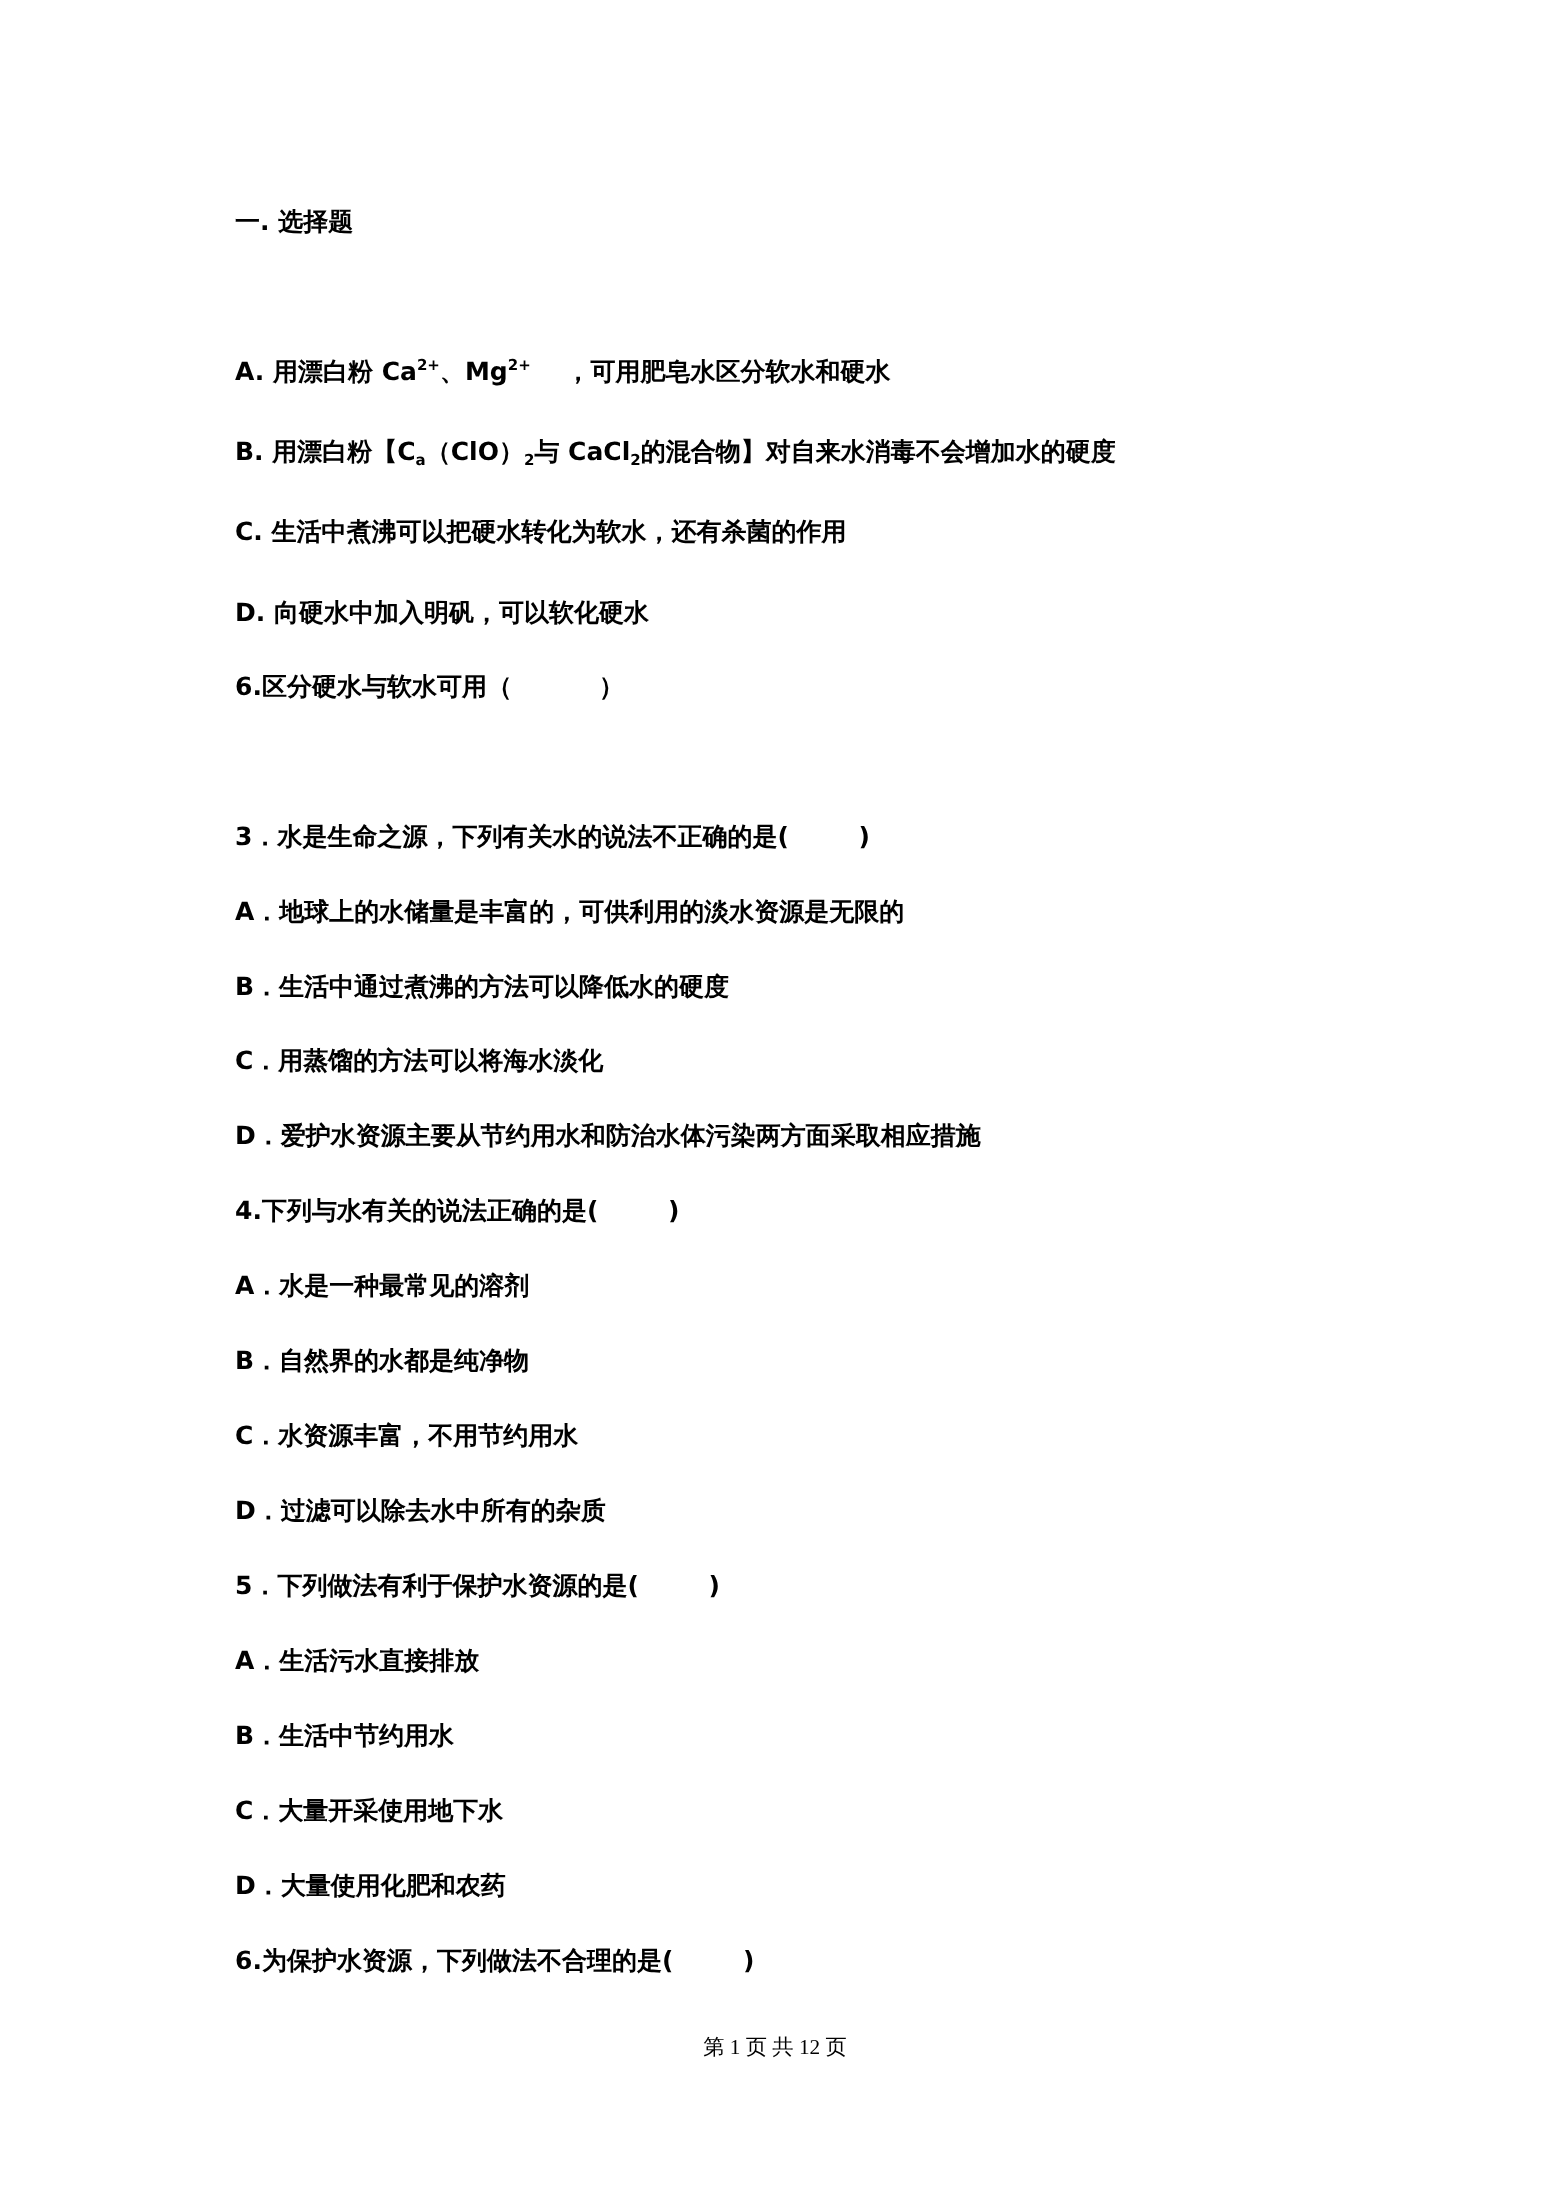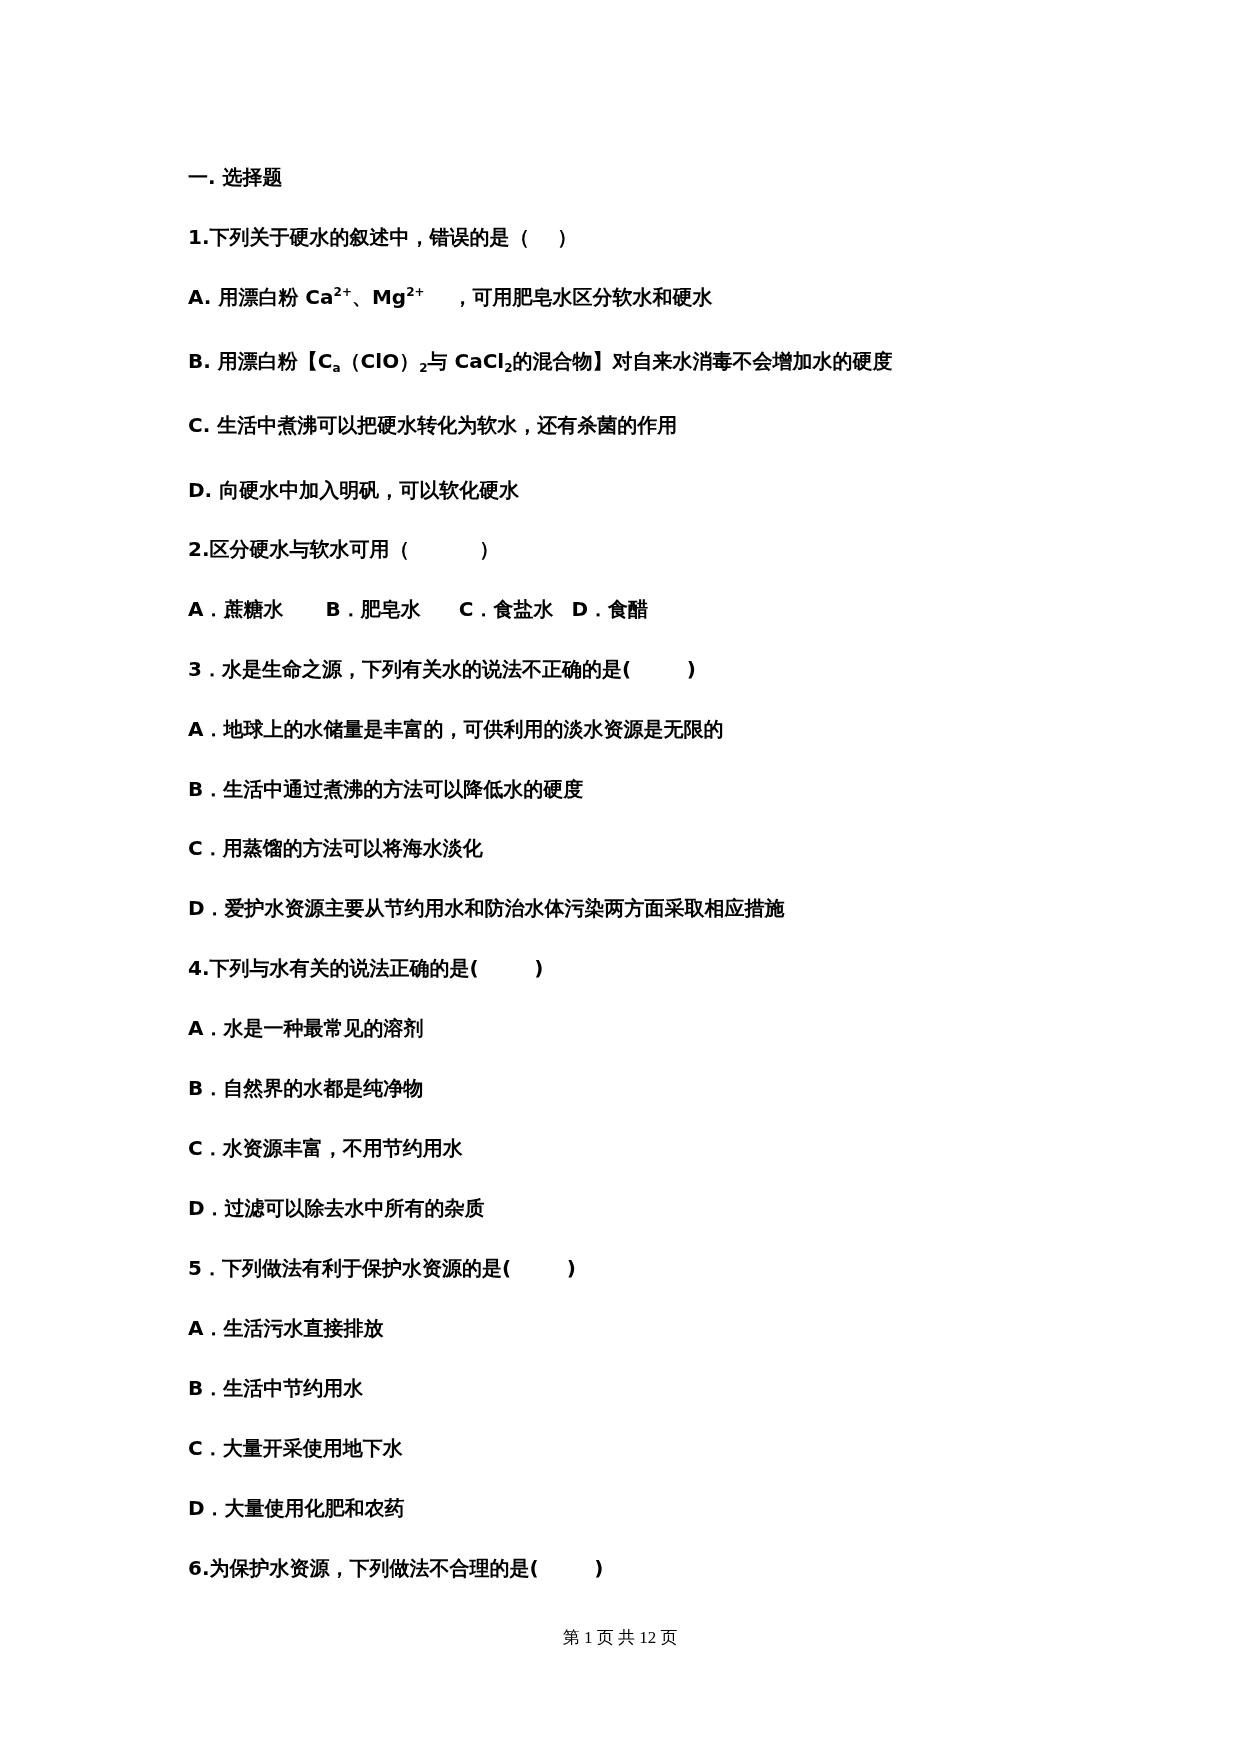--- a/index.html
+++ b/index.html
@@ -58,33 +58,31 @@
     }
     .footer span { white-space: pre; }
   </style>
 </head>
 <body>
 
 <div class="page">
 
   <div class="line" style="top:164px;">一. 选择题</div>
 
-  <div class="line" style="top:224px;">1.下列关于硬水的叙述中，错误的是（    ）</div>
 
   <div class="line" style="top:284px;"><span>A. 用漂白粉 Ca</span><sup>2+</sup><span>、Mg</span><sup>2+</sup><span>    ，可用肥皂水区分软水和硬水</span></div>
 
   <div class="line" style="top:348px;"><span>B. 用漂白粉【C</span><sub>a</sub><span>（ClO）</span><sub>2</sub><span>与 CaCl</span><sub>2</sub><span>的混合物】对自来水消毒不会增加水的硬度</span></div>
 
   <div class="line" style="top:412px;">C. 生活中煮沸可以把硬水转化为软水，还有杀菌的作用</div>
 
   <div class="line" style="top:477px;">D. 向硬水中加入明矾，可以软化硬水</div>
 
-  <div class="line" style="top:536px;">2.区分硬水与软水可用（          ）</div>
+  <div class="line" style="top:536px;">6.区分硬水与软水可用（          ）</div>
 
-  <div class="line opt-row" style="top:596px;"><span>A．蔗糖水</span><span class="gap" style="width:42px;"></span><span>B．肥皂水</span><span class="gap" style="width:38px;"></span><span>C．食盐水</span><span class="gap" style="width:18px;"></span><span>D．食醋</span></div>
 
   <div class="line" style="top:656px;">3．水是生命之源，下列有关水的说法不正确的是(        )</div>
   <div class="line" style="top:776px;">B．生活中通过煮沸的方法可以降低水的硬度</div>
   <div class="line" style="top:716px;">A．地球上的水储量是丰富的，可供利用的淡水资源是无限的</div>
   <div class="line" style="top:835px;">C．用蒸馏的方法可以将海水淡化</div>
   <div class="line" style="top:895px;">D．爱护水资源主要从节约用水和防治水体污染两方面采取相应措施</div>
 
   <div class="line" style="top:955px;">4.下列与水有关的说法正确的是(        )</div>
   <div class="line" style="top:1015px;">A．水是一种最常见的溶剂</div>
   <div class="line" style="top:1075px;text-align:center;">B．自然界的水都是纯净物</div>

